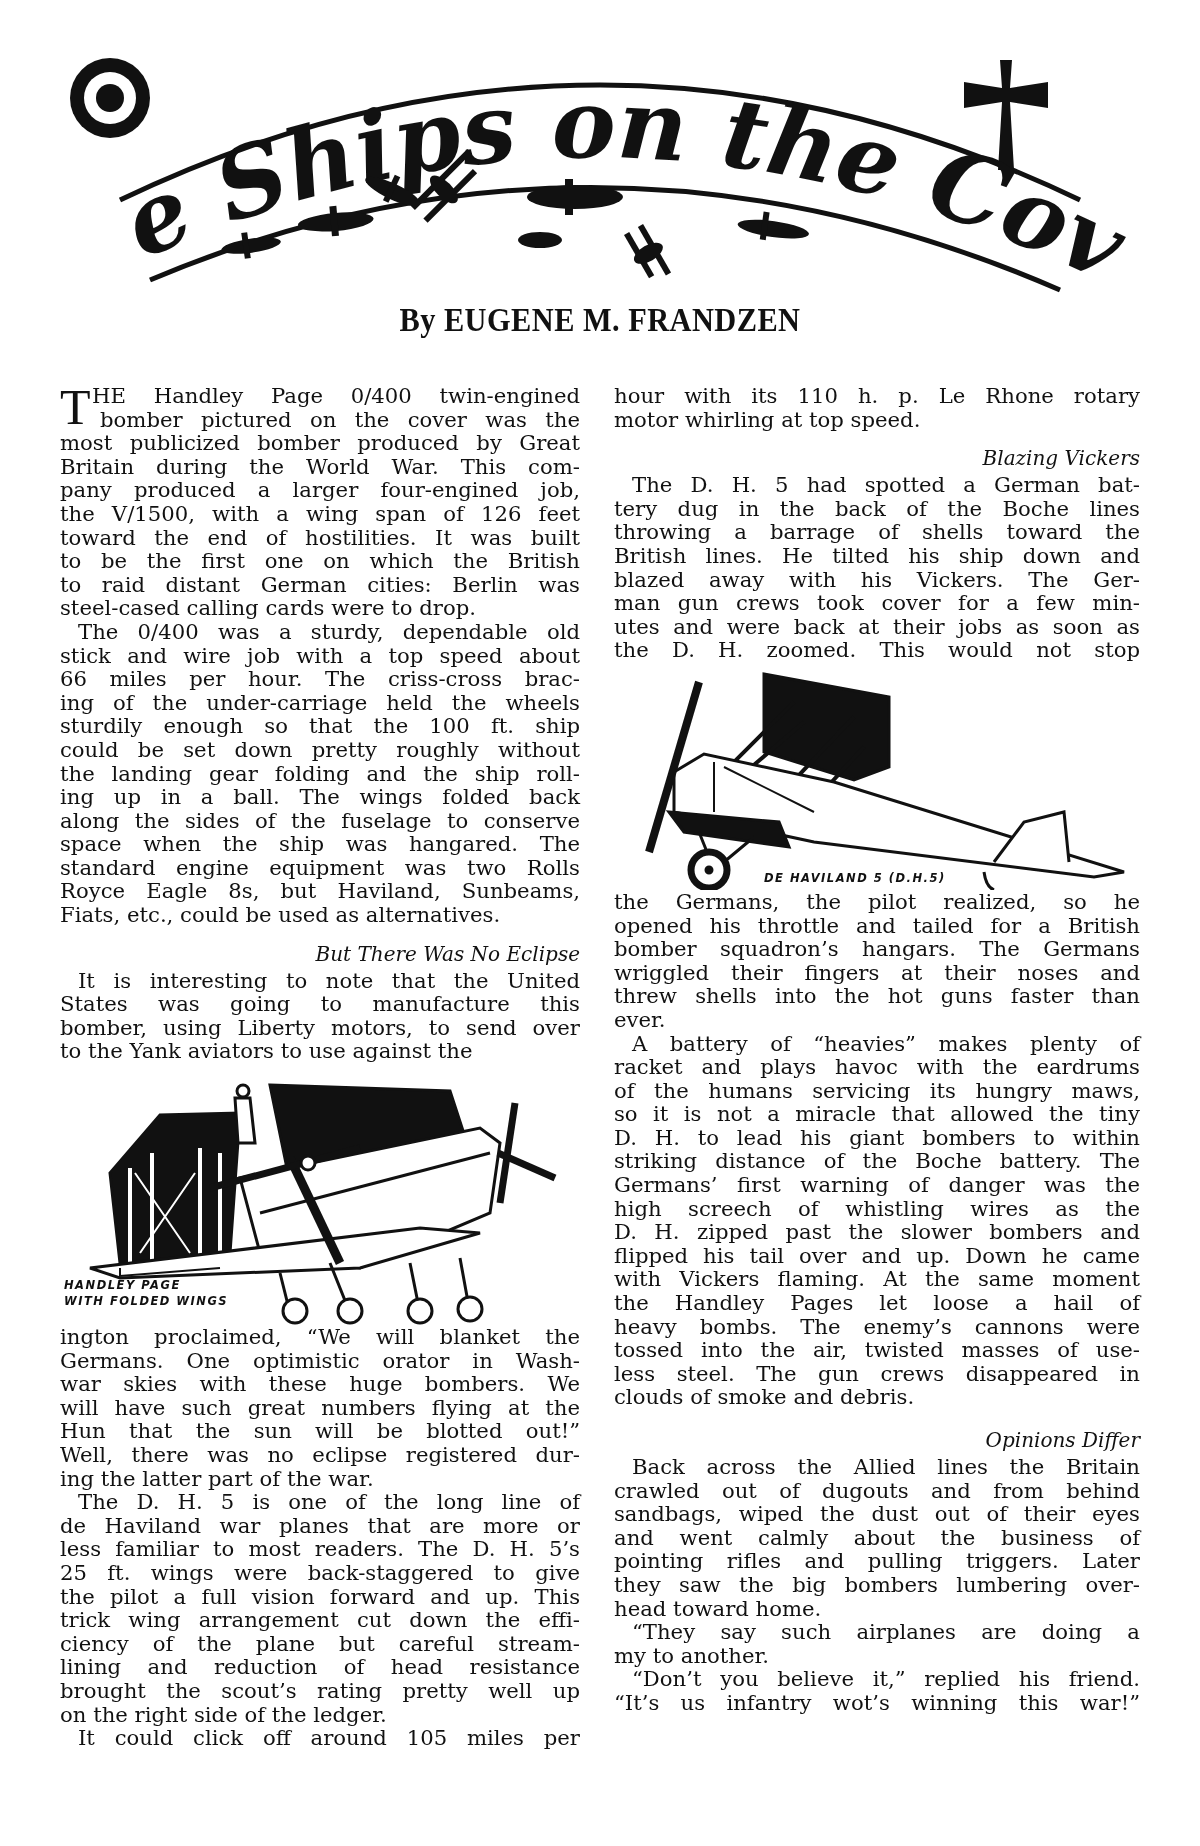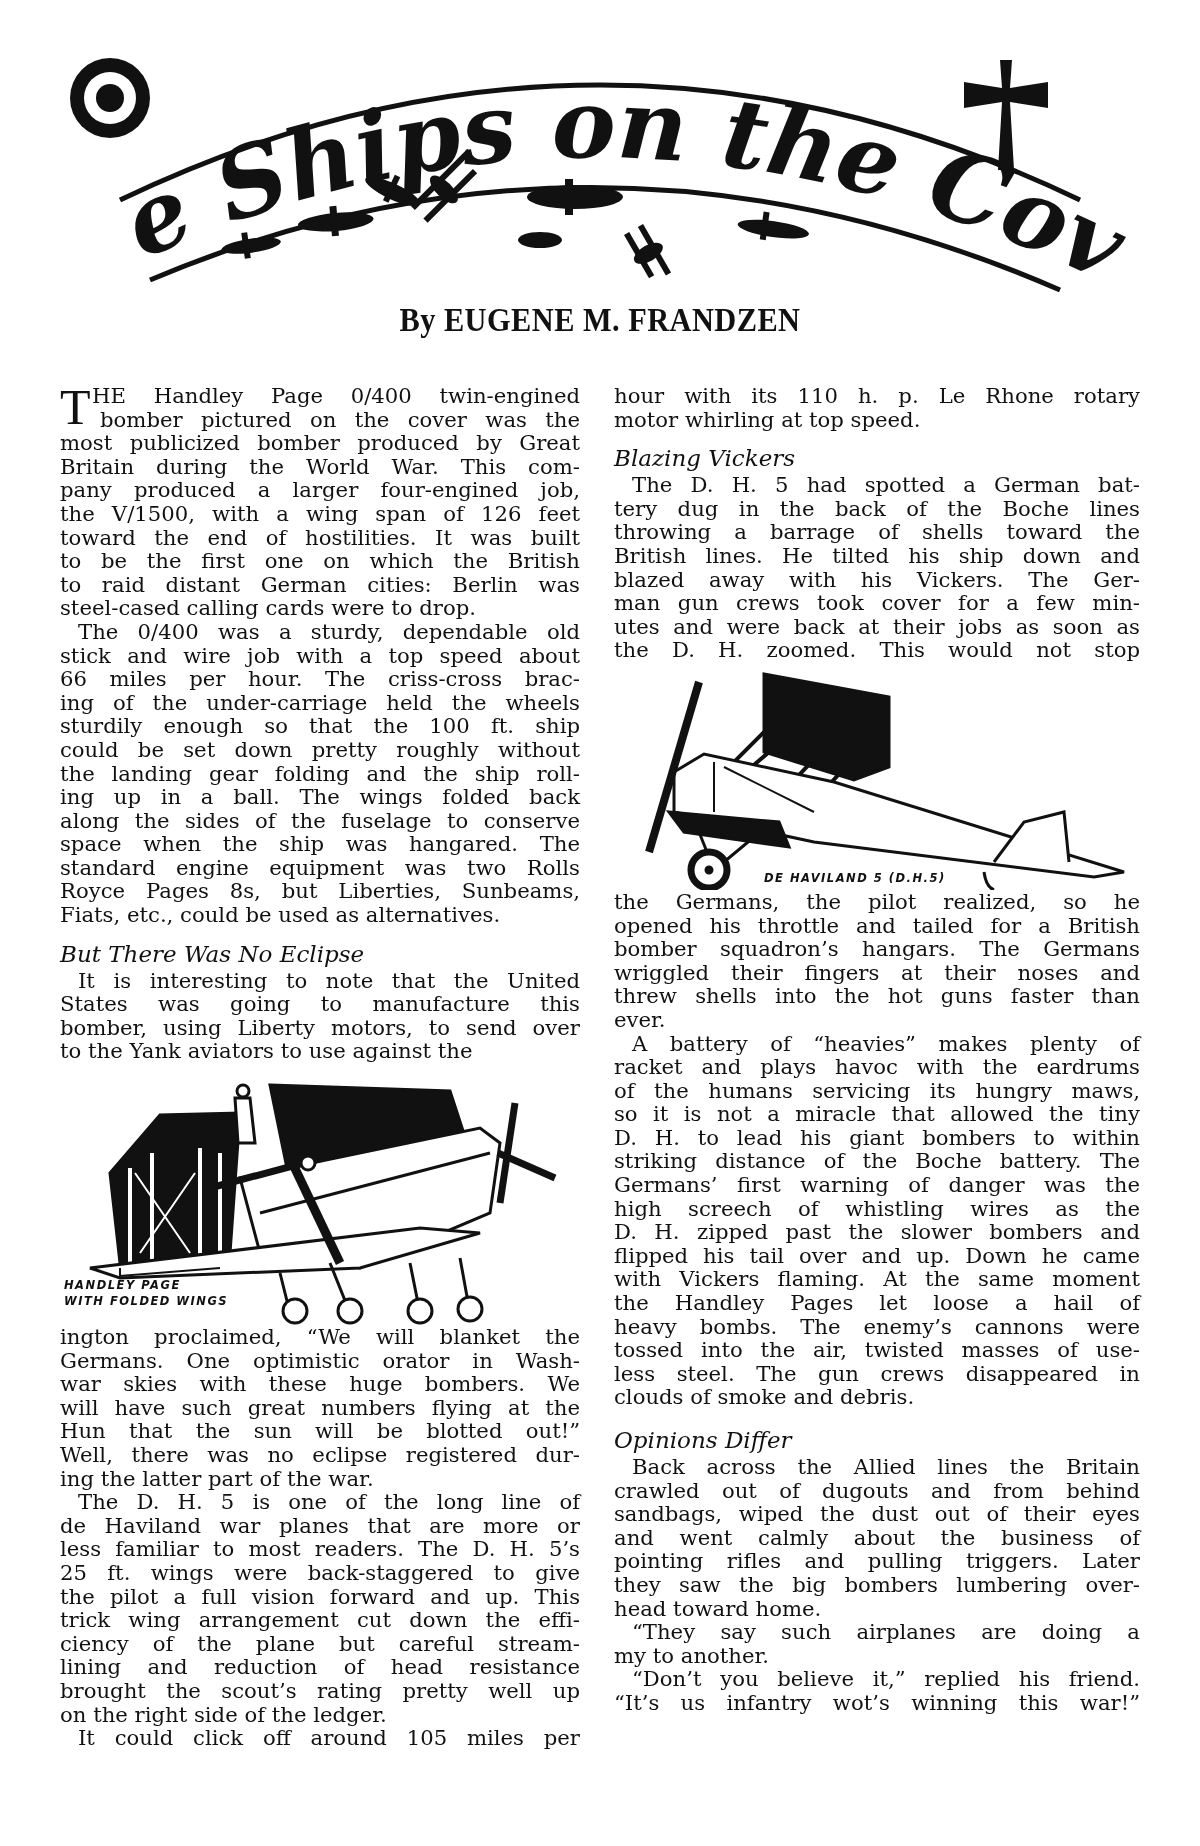--- a/index.html
+++ b/index.html
@@ -14,21 +14,21 @@
     letter-spacing: 0.5px; transform: scaleX(0.92); }
 
   
   .col { position: absolute; font-family: "DejaVu Serif", "Liberation Serif", serif;
     font-size: 21.2px; line-height: 23.6px; }
   .col-left { left: 60px; top: 384px; width: 520px; }
   .col-right { left: 614px; top: 384px; width: 526px; }
   .line { display: block; white-space: nowrap; text-align: justify; text-align-last: justify; height: 23.6px; }
   .line.last { text-align-last: left; }
   .line.indent { padding-left: 18px; }
-  .subhead { display: block; text-align: left; font-style: italic; height: 26px; margin-top: 16px; font-size: 23px; }
+  .subhead { display: block; text-align: right; font-style: italic; height: 26px; margin-top: 16px; font-size: 20px; }
   .dropcap-wrap { position: relative; }
   .dropcap { position: absolute; left: 0; top: -2px; font-family: "Liberation Serif", serif; font-size: 50px; line-height: 50px; font-weight: normal; }
   .dc-line1 { padding-left: 32px; }
   .dc-line2 { padding-left: 40px; }
   .figure { position: relative; display: block; }
   .fig-caption { position: absolute; font-family: "DejaVu Sans", sans-serif; font-style: italic;
     font-weight: bold; font-size: 11.5px; letter-spacing: 1.5px; line-height: 16px; }
 </style>
 </head>
 <body>
@@ -118,21 +118,21 @@
         <span class="line">stick and wire job with a top speed about</span>
         <span class="line">66 miles per hour. The criss-cross brac-</span>
         <span class="line">ing of the under-carriage held the wheels</span>
         <span class="line">sturdily enough so that the 100 ft. ship</span>
         <span class="line">could be set down pretty roughly without</span>
         <span class="line">the landing gear folding and the ship roll-</span>
         <span class="line">ing up in a ball. The wings folded back</span>
         <span class="line">along the sides of the fuselage to conserve</span>
         <span class="line">space when the ship was hangared. The</span>
         <span class="line">standard engine equipment was two Rolls</span>
-        <span class="line">Royce Pages 8s, but Liberties, Sunbeams,</span>
+        <span class="line">Royce Eagle 8s, but Haviland, Sunbeams,</span>
         <span class="line last">Fiats, etc., could be used as alternatives.</span>
       </div>
 
     <span class="subhead">But There Was No Eclipse</span>
     <div>
         <span class="line indent">It is interesting to note that the United</span>
         <span class="line">States was going to manufacture this</span>
         <span class="line">bomber, using Liberty motors, to send over</span>
         <span class="line last">to the Yank aviators to use against the</span>
       </div>

